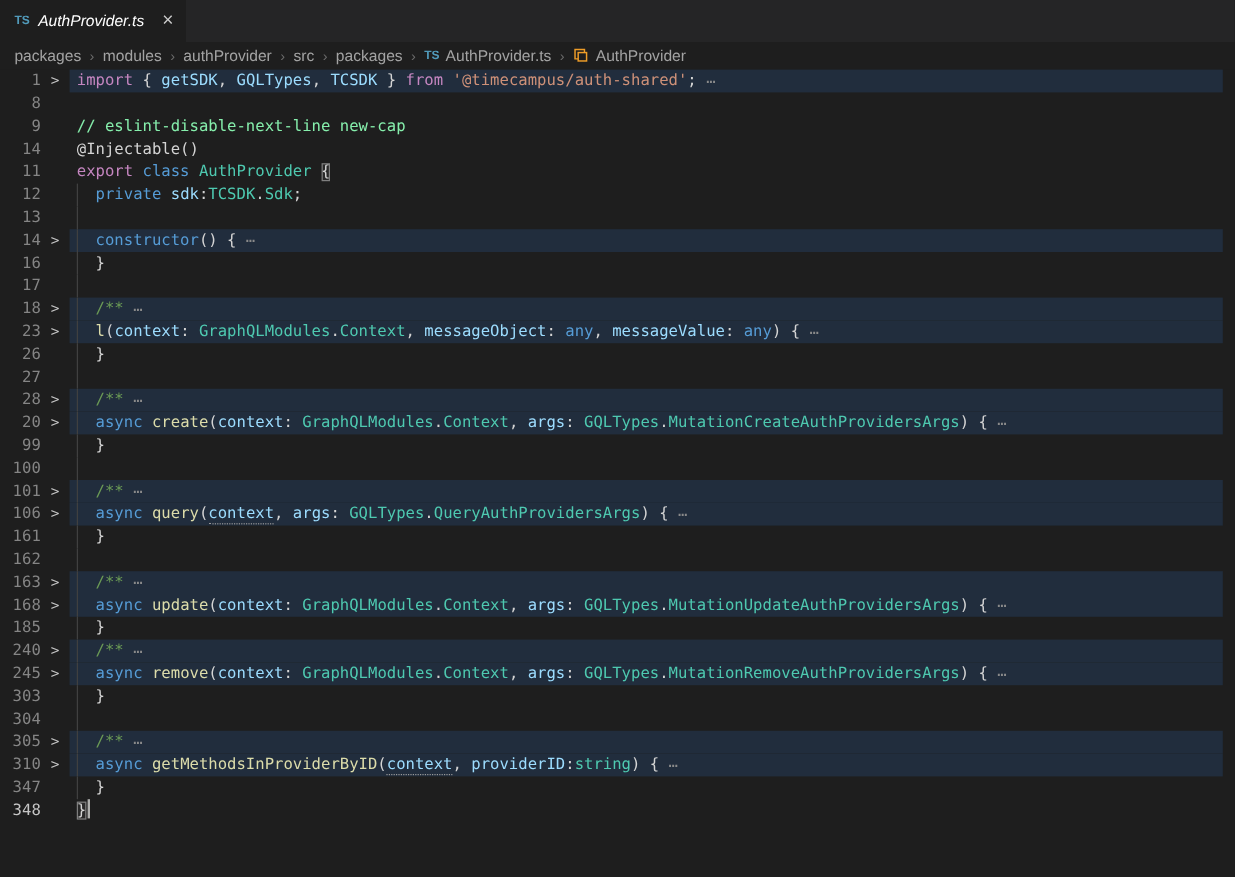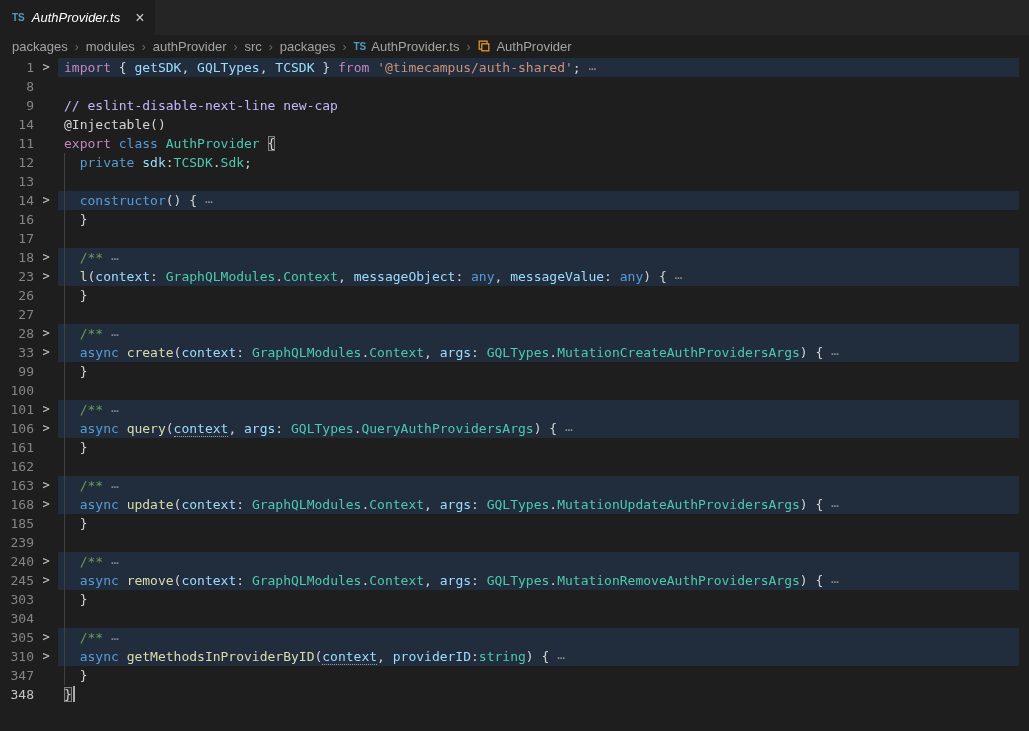--- a/index.html
+++ b/index.html
@@ -120,21 +120,21 @@
           <div class="num">8</div>
           <div class="chev"></div>
         </div>
         <div class="code"></div>
       </div>
       <div class="line">
         <div class="gutter">
           <div class="num">9</div>
           <div class="chev"></div>
         </div>
-        <div class="code"><span class="tk c-com" style="color: #c4b5fd;">// eslint-disable-next-line new-cap</span></div>
+        <div class="code"><span class="tk c-com" style="color: #86efac;">// eslint-disable-next-line new-cap</span></div>
       </div>
       <div class="line">
         <div class="gutter">
           <div class="num">14</div>
           <div class="chev"></div>
         </div>
         <div class="code"><span class="tk c-dec" style="color: rgb(212, 212, 212);">@Injectable()</span></div>
       </div>
       <div class="line">
         <div class="gutter">
@@ -208,21 +208,21 @@
       </div>
       <div class="line hl">
         <div class="gutter">
           <div class="num">28</div>
           <div class="chev">&gt;</div>
         </div>
         <div class="code guide"><span class="tk c-pun" style="color: rgb(212, 212, 212);">  </span><span class="tk c-com" style="color: rgb(106, 153, 85);">/** </span><span class="tk c-fold" style="color: rgb(138, 138, 138);">…</span></div>
       </div>
       <div class="line hl">
         <div class="gutter">
-          <div class="num">33</div>
+          <div class="num">20</div>
           <div class="chev">&gt;</div>
         </div>
         <div class="code guide"><span class="tk c-pun" style="color: rgb(212, 212, 212);">  </span><span class="tk c-type" style="color: rgb(86, 156, 214);">async</span><span class="tk c-pun" style="color: rgb(212, 212, 212);"> </span><span class="tk c-fn" style="color: rgb(220, 220, 170);">create</span><span class="tk c-pun" style="color: rgb(212, 212, 212);">(</span><span class="tk c-var" style="color: rgb(156, 220, 254);">context</span><span class="tk c-pun" style="color: rgb(212, 212, 212);">: </span><span class="tk c-cls" style="color: rgb(78, 201, 176);">GraphQLModules</span><span class="tk c-pun" style="color: rgb(212, 212, 212);">.</span><span class="tk c-cls" style="color: rgb(78, 201, 176);">Context</span><span class="tk c-pun" style="color: rgb(212, 212, 212);">, </span><span class="tk c-var" style="color: rgb(156, 220, 254);">args</span><span class="tk c-pun" style="color: rgb(212, 212, 212);">: </span><span class="tk c-cls" style="color: rgb(78, 201, 176);">GQLTypes</span><span class="tk c-pun" style="color: rgb(212, 212, 212);">.</span><span class="tk c-cls" style="color: rgb(78, 201, 176);">MutationCreateAuthProvidersArgs</span><span class="tk c-pun" style="color: rgb(212, 212, 212);">) { </span><span class="tk c-fold" style="color: rgb(138, 138, 138);">…</span></div>
       </div>
       <div class="line">
         <div class="gutter">
           <div class="num">99</div>
           <div class="chev"></div>
         </div>
         <div class="code guide"><span class="tk c-pun" style="color: rgb(212, 212, 212);">  }</span></div>
@@ -276,27 +276,20 @@
         </div>
         <div class="code guide"><span class="tk c-pun" style="color: rgb(212, 212, 212);">  </span><span class="tk c-type" style="color: rgb(86, 156, 214);">async</span><span class="tk c-pun" style="color: rgb(212, 212, 212);"> </span><span class="tk c-fn" style="color: rgb(220, 220, 170);">update</span><span class="tk c-pun" style="color: rgb(212, 212, 212);">(</span><span class="tk c-var" style="color: rgb(156, 220, 254);">context</span><span class="tk c-pun" style="color: rgb(212, 212, 212);">: </span><span class="tk c-cls" style="color: rgb(78, 201, 176);">GraphQLModules</span><span class="tk c-pun" style="color: rgb(212, 212, 212);">.</span><span class="tk c-cls" style="color: rgb(78, 201, 176);">Context</span><span class="tk c-pun" style="color: rgb(212, 212, 212);">, </span><span class="tk c-var" style="color: rgb(156, 220, 254);">args</span><span class="tk c-pun" style="color: rgb(212, 212, 212);">: </span><span class="tk c-cls" style="color: rgb(78, 201, 176);">GQLTypes</span><span class="tk c-pun" style="color: rgb(212, 212, 212);">.</span><span class="tk c-cls" style="color: rgb(78, 201, 176);">MutationUpdateAuthProvidersArgs</span><span class="tk c-pun" style="color: rgb(212, 212, 212);">) { </span><span class="tk c-fold" style="color: rgb(138, 138, 138);">…</span></div>
       </div>
       <div class="line">
         <div class="gutter">
           <div class="num">185</div>
           <div class="chev"></div>
         </div>
         <div class="code guide"><span class="tk c-pun" style="color: rgb(212, 212, 212);">  }</span></div>
       </div>
-      <div class="line">
-        <div class="gutter">
-          <div class="num">239</div>
-          <div class="chev"></div>
-        </div>
-        <div class="code guide"></div>
-      </div>
       <div class="line hl">
         <div class="gutter">
           <div class="num">240</div>
           <div class="chev">&gt;</div>
         </div>
         <div class="code guide"><span class="tk c-pun" style="color: rgb(212, 212, 212);">  </span><span class="tk c-com" style="color: rgb(106, 153, 85);">/** </span><span class="tk c-fold" style="color: rgb(138, 138, 138);">…</span></div>
       </div>
       <div class="line hl">
         <div class="gutter">
           <div class="num">245</div>

